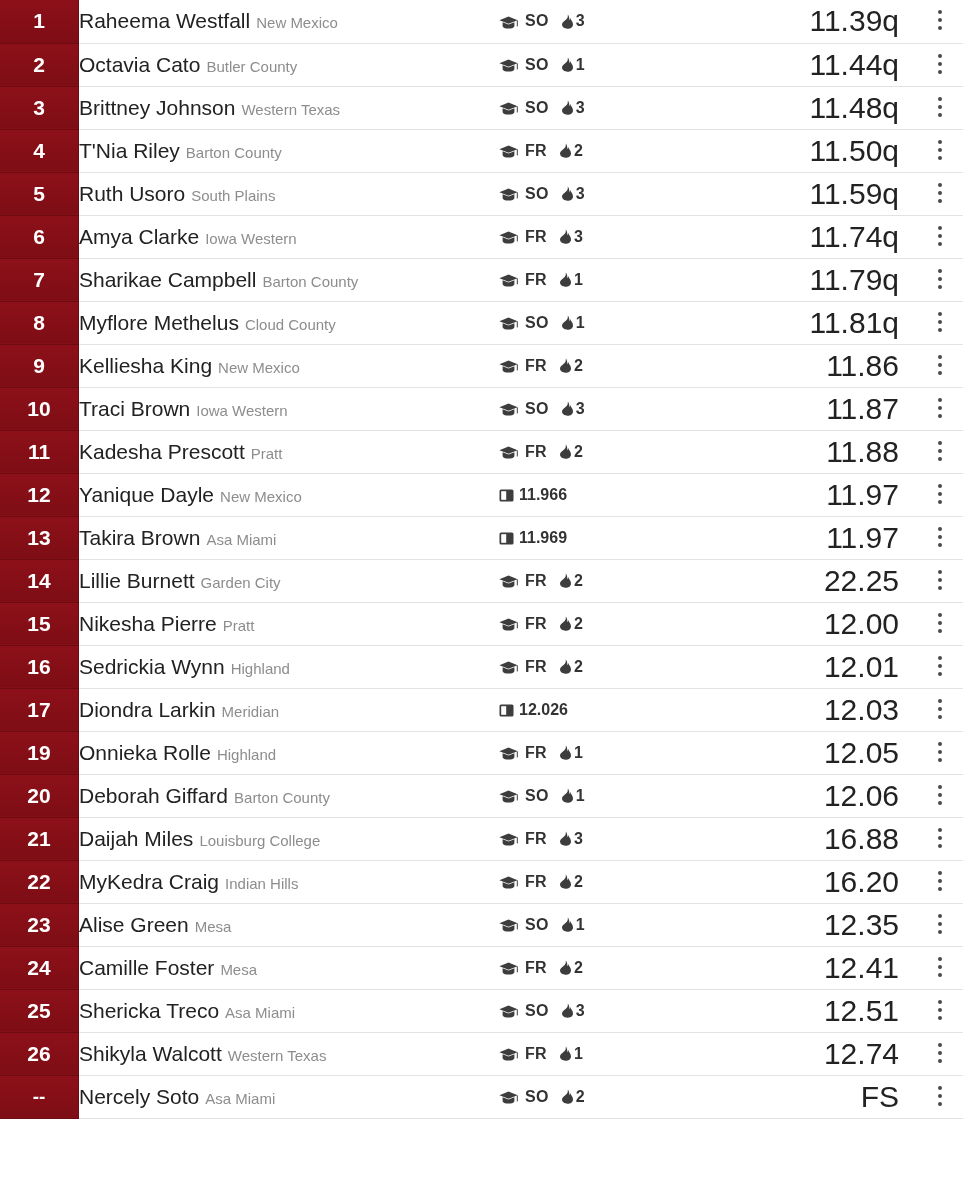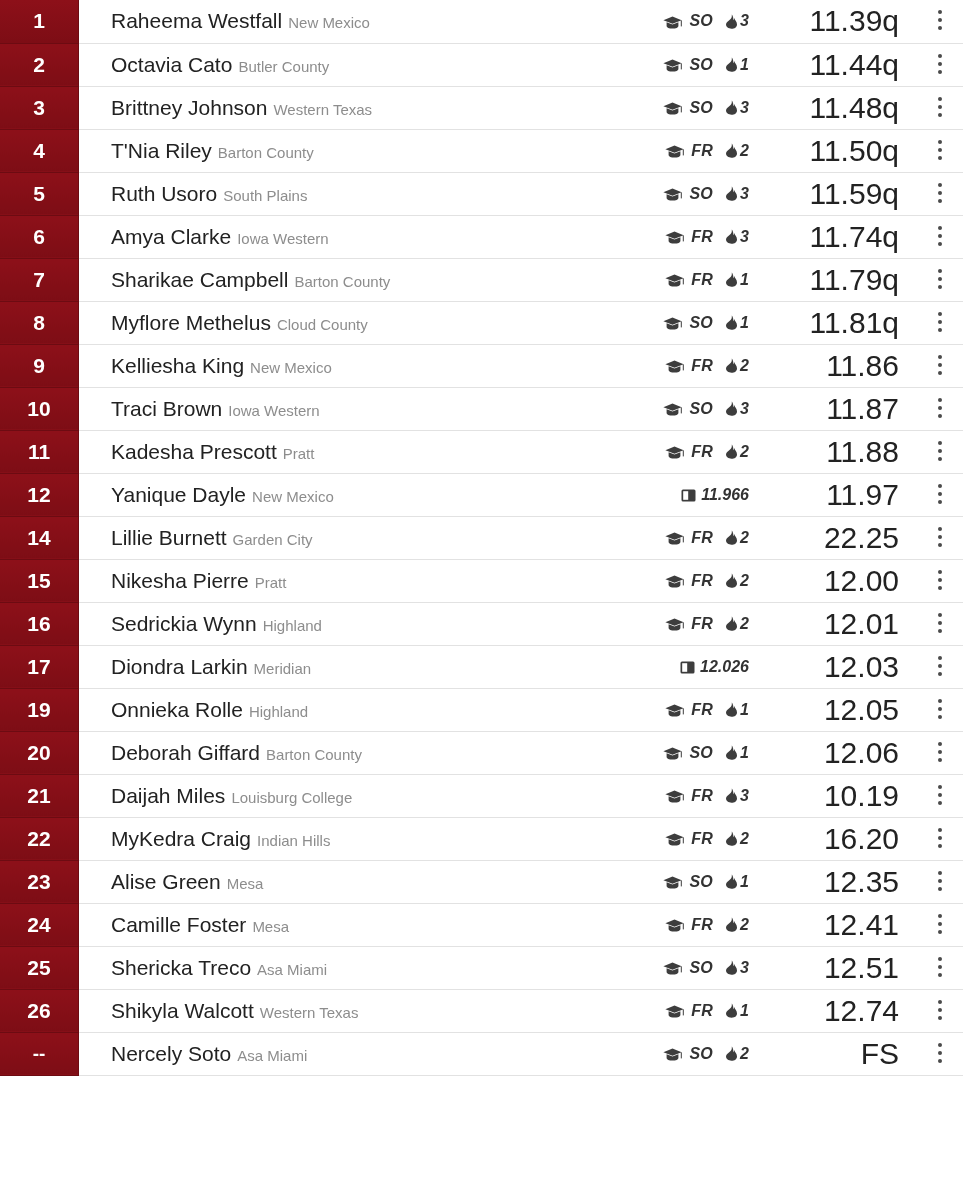--- a/index.html
+++ b/index.html
@@ -36,45 +36,43 @@
     font-weight: 700;
     border-bottom: 1px solid #6d0b12;
     border-right: 1px solid #6d0b12;
   }
   td.place-cell.unplaced {
     font-size: 19px;
     font-weight: 700;
   }
   
   td.athlete-cell {
-    padding-left: 32px;
+    padding-left: 0;
     white-space: nowrap;
     overflow: hidden;
     text-overflow: ellipsis;
   }
   .athlete-name {
     font-size: 21px;
     color: #222222;
     font-weight: 400;
   }
   .athlete-team {
     font-size: 15px;
     color: #8d8d8d;
     margin-left: 6px;
   }
   
   td.meta-cell {
     width: 250px;
-    text-align: right;
     padding-right: 10px;
     white-space: nowrap;
     color: #333333;
     font-size: 16px;
     font-weight: 700;
-    font-style: italic;
   }
   .meta-year {
     display: inline-block;
     margin-left: 4px;
     letter-spacing: 0.3px;
   }
   .meta-heat {
     display: inline-block;
     margin-left: 12px;
   }
@@ -306,20 +304,30 @@
         <td class="place-cell">12</td>
         <td class="athlete-cell"><span class="athlete-name">Yanique Dayle</span><span class="athlete-team">New Mexico</span></td>
         <td class="meta-cell"><span class="icon-card"><svg width="15" height="13" viewBox="0 0 15 13" xmlns="http://www.w3.org/2000/svg">
               <rect x="0.5" y="0.5" width="14" height="12" rx="1.5" fill="#3d3d3d"></rect>
               <rect x="2.2" y="2.2" width="5" height="8.6" fill="#ffffff"></rect>
             </svg></span><span class="meta-wind">11.966</span></td>
         <td class="mark-cell">11.97</td>
         <td class="menu-cell"><span class="kebab"><span></span><span></span><span></span></span></td>
       </tr>
       <tr>
+        <td class="place-cell">13</td>
+        <td class="athlete-cell"><span class="athlete-name">Takira Brown</span><span class="athlete-team">Asa Miami</span></td>
+        <td class="meta-cell"><span class="icon-card"><svg width="15" height="13" viewBox="0 0 15 13" xmlns="http://www.w3.org/2000/svg">
+              <rect x="0.5" y="0.5" width="14" height="12" rx="1.5" fill="#3d3d3d"></rect>
+              <rect x="2.2" y="2.2" width="5" height="8.6" fill="#ffffff"></rect>
+            </svg></span><span class="meta-wind">11.969</span></td>
+        <td class="mark-cell">11.97</td>
+        <td class="menu-cell"><span class="kebab"><span></span><span></span><span></span></span></td>
+      </tr>
+      <tr>
         <td class="place-cell">14</td>
         <td class="athlete-cell"><span class="athlete-name">Lillie Burnett</span><span class="athlete-team">Garden City</span></td>
         <td class="meta-cell"><span class="icon-grad"><svg width="19" height="13" viewBox="0 0 19 13" xmlns="http://www.w3.org/2000/svg">
               <path d="M9.5 0.6 L18.6 4.2 L9.5 7.8 L0.4 4.2 Z" fill="#3d3d3d"></path>
               <path d="M3.6 6.2 L3.6 10.0 C3.6 11.6 6.2 12.6 9.5 12.6 C12.8 12.6 15.4 11.6 15.4 10.0 L15.4 6.2 L9.5 8.6 Z" fill="#3d3d3d"></path>
               <rect x="17.8" y="4.4" width="1" height="6" fill="#3d3d3d"></rect>
             </svg></span><span class="meta-year">FR</span><span class="icon-flame meta-heat"><svg width="13" height="15" viewBox="0 0 13 15" xmlns="http://www.w3.org/2000/svg">
               <path d="M6.6 0.3 C6.6 0.3 7.6 3.0 5.6 5.1 C3.4 7.4 1.0 8.3 1.0 10.6 C1.0 13.0 3.5 14.7 6.5 14.7 C9.5 14.7 12.0 13.0 12.0 10.4 C12.0 7.6 9.9 6.7 9.3 4.1 C9.0 5.6 8.2 6.3 8.2 6.3 C8.2 6.3 9.0 3.2 6.6 0.3 Z" fill="#3d3d3d"></path>
             </svg></span><span>2</span></td>
         <td class="mark-cell">22.25</td>
@@ -390,21 +398,21 @@
       <tr>
         <td class="place-cell">21</td>
         <td class="athlete-cell"><span class="athlete-name">Daijah Miles</span><span class="athlete-team">Louisburg College</span></td>
         <td class="meta-cell"><span class="icon-grad"><svg width="19" height="13" viewBox="0 0 19 13" xmlns="http://www.w3.org/2000/svg">
               <path d="M9.5 0.6 L18.6 4.2 L9.5 7.8 L0.4 4.2 Z" fill="#3d3d3d"></path>
               <path d="M3.6 6.2 L3.6 10.0 C3.6 11.6 6.2 12.6 9.5 12.6 C12.8 12.6 15.4 11.6 15.4 10.0 L15.4 6.2 L9.5 8.6 Z" fill="#3d3d3d"></path>
               <rect x="17.8" y="4.4" width="1" height="6" fill="#3d3d3d"></rect>
             </svg></span><span class="meta-year">FR</span><span class="icon-flame meta-heat"><svg width="13" height="15" viewBox="0 0 13 15" xmlns="http://www.w3.org/2000/svg">
               <path d="M6.6 0.3 C6.6 0.3 7.6 3.0 5.6 5.1 C3.4 7.4 1.0 8.3 1.0 10.6 C1.0 13.0 3.5 14.7 6.5 14.7 C9.5 14.7 12.0 13.0 12.0 10.4 C12.0 7.6 9.9 6.7 9.3 4.1 C9.0 5.6 8.2 6.3 8.2 6.3 C8.2 6.3 9.0 3.2 6.6 0.3 Z" fill="#3d3d3d"></path>
             </svg></span><span>3</span></td>
-        <td class="mark-cell">10.19</td>
+        <td class="mark-cell">16.88</td>
         <td class="menu-cell"><span class="kebab"><span></span><span></span><span></span></span></td>
       </tr>
       <tr>
         <td class="place-cell">22</td>
         <td class="athlete-cell"><span class="athlete-name">MyKedra Craig</span><span class="athlete-team">Indian Hills</span></td>
         <td class="meta-cell"><span class="icon-grad"><svg width="19" height="13" viewBox="0 0 19 13" xmlns="http://www.w3.org/2000/svg">
               <path d="M9.5 0.6 L18.6 4.2 L9.5 7.8 L0.4 4.2 Z" fill="#3d3d3d"></path>
               <path d="M3.6 6.2 L3.6 10.0 C3.6 11.6 6.2 12.6 9.5 12.6 C12.8 12.6 15.4 11.6 15.4 10.0 L15.4 6.2 L9.5 8.6 Z" fill="#3d3d3d"></path>
               <rect x="17.8" y="4.4" width="1" height="6" fill="#3d3d3d"></rect>
             </svg></span><span class="meta-year">FR</span><span class="icon-flame meta-heat"><svg width="13" height="15" viewBox="0 0 13 15" xmlns="http://www.w3.org/2000/svg">

